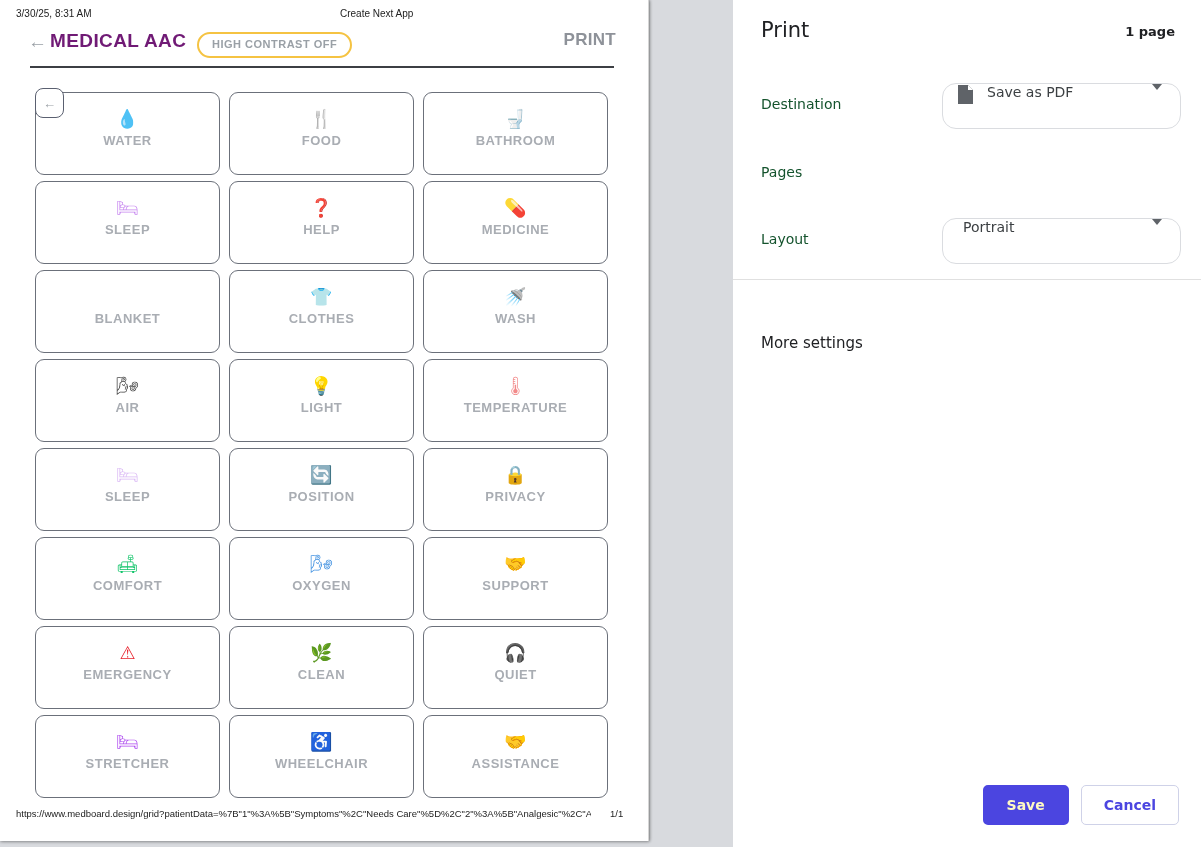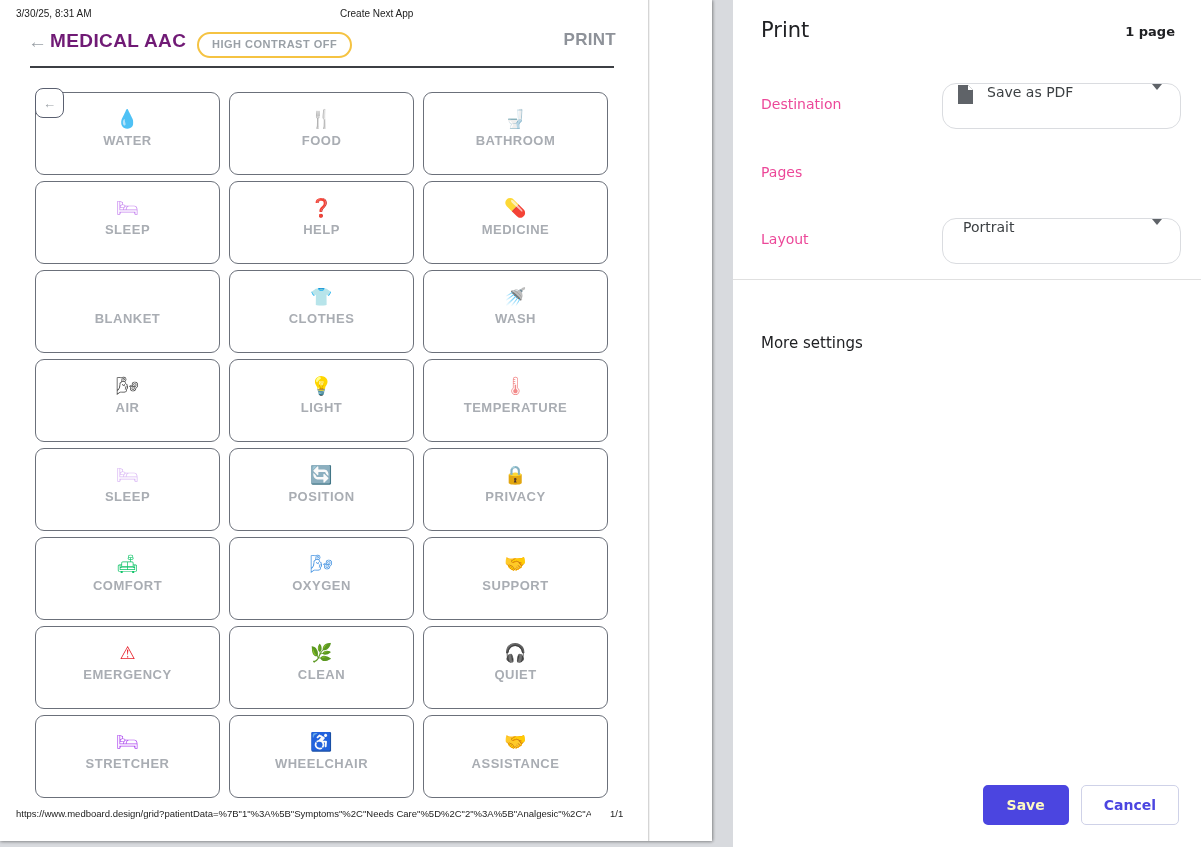--- a/index.html
+++ b/index.html
@@ -11,21 +11,21 @@
     font-family: "Liberation Sans", sans-serif;
   }
   #root { position: relative; width: 1201px; height: 847px; background:#ffffff; }
 
   
   #preview-backdrop {
     position: absolute; left: 0; top: 0; width: 733px; height: 847px;
     background: #d8dade;
   }
   #preview-page {
-    position: absolute; left: 0; top: 0; width: 712px; height: 841px;
+    position: absolute; left: 0; top: 0; width: 649px; height: 841px;
     background: #ffffff;
     box-shadow: 1px 0 3px rgba(0,0,0,0.30), 0 1px 3px rgba(0,0,0,0.22);
   }
   #preview-page-edge {
     position:absolute; left:648px; top:0; width:2px; height:841px;
     background: linear-gradient(to right, rgba(0,0,0,0.22), rgba(0,0,0,0));
   }
 
   
   .meta-row { position: absolute; top: 8px; left: 0; width: 649px; height: 14px; }
@@ -118,21 +118,21 @@
     color: #202124;
   }
   .dlg-header {
     position: absolute; left: 0; top: 18px; width: 468px; height: 40px;
   }
   .dlg-title { position: absolute; left: 28px; top: 0; font-size: 21px; color: #202124; }
   .dlg-pagecount { position: absolute; right: 26px; top: 6px; font-size: 13px; font-weight: bold; color: #202124; }
 
   .dlg-row { position: absolute; left: 0; width: 468px; height: 46px; }
   .dlg-row-label {
-    position: absolute; left: 28px; top: 13px; font-size: 14px; color: #ec4899;
+    position: absolute; left: 28px; top: 13px; font-size: 14px; color: #14532d;
   }
   .dlg-select {
     position: absolute; left: 209px; top: 0; width: 239px; height: 46px;
     border: 1px solid #dadce0; border-radius: 14px; background: #fff;
     display: flex; align-items: flex-start;
   }
   .dlg-select-doc-icon {
     margin-left: 14px; width: 17px; height: 21px; position: relative; flex: none;
   }
   .dlg-select-text {

